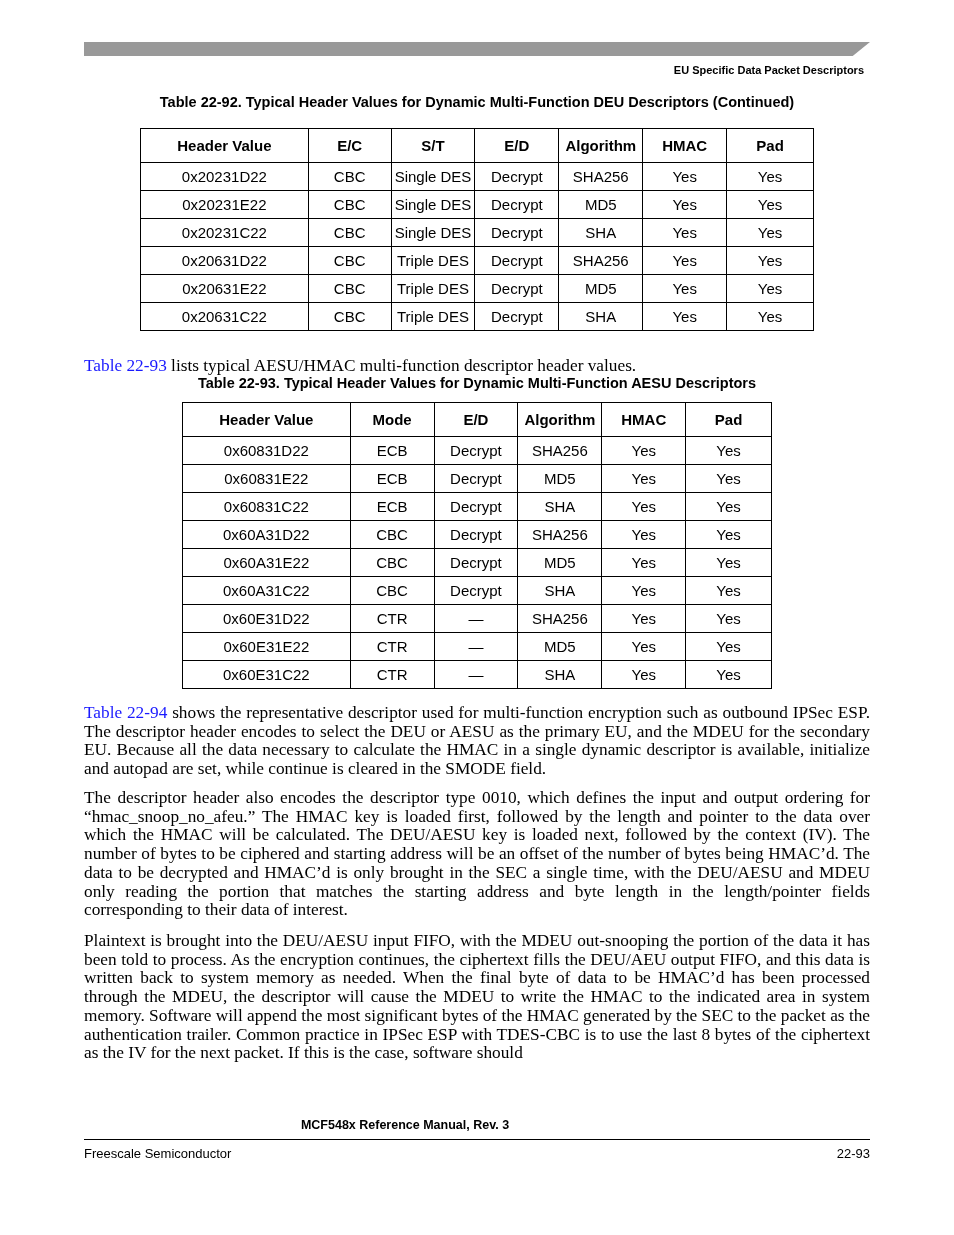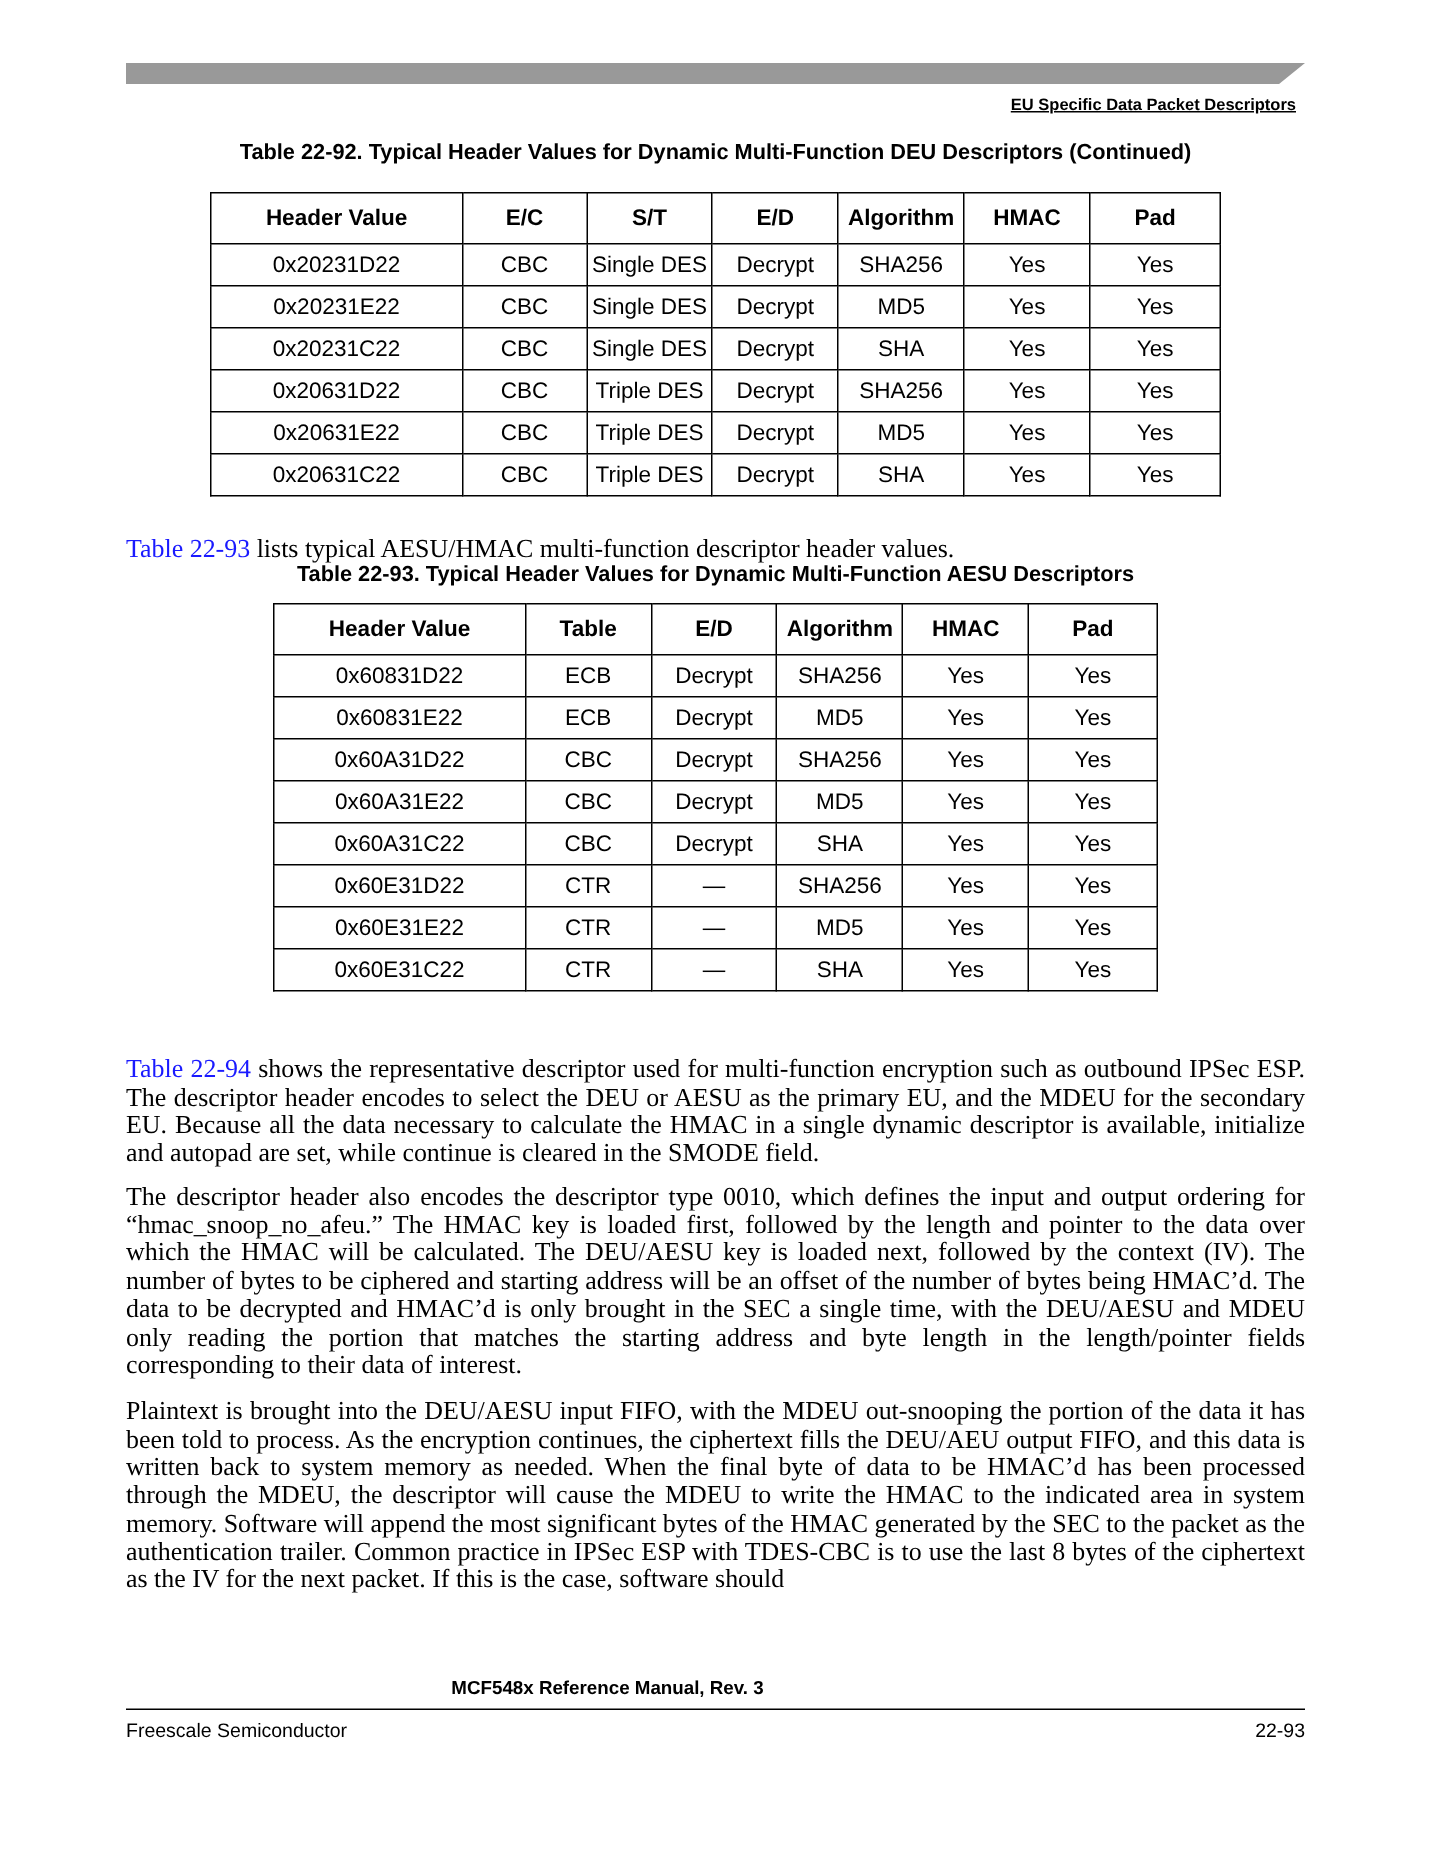--- a/index.html
+++ b/index.html
@@ -1,20 +1,20 @@
 <!DOCTYPE html>
 <html><head>
 <meta charset="utf-8">
 <style>
   html, body { margin: 0; padding: 0; background: #ffffff; }
   body { width: 954px; height: 1235px; position: relative; overflow: hidden; color: #000; }
   .hdr-bar { position: absolute; left: 84px; top: 42px; width: 786px; height: 14px; background: #999999;
     clip-path: polygon(0 0, 100% 0, 97.8% 100%, 0 100%); }
   .section-title { position: absolute; right: 90px; top: 64px; font-family: "Liberation Sans", sans-serif;
-    font-size: 11px; font-weight: bold; text-decoration: underline; }
+    font-size: 11px; font-weight: bold; }
   .tbl-caption { position: absolute; left: 0; width: 954px; text-align: center; font-family: "Liberation Sans", sans-serif;
     font-size: 14.5px; font-weight: bold; }
   table.dt { position: absolute; border-collapse: collapse; font-family: "Liberation Sans", sans-serif; font-size: 15px; }
   table.dt th, table.dt td { border: 1px solid #000; text-align: center; padding: 0; }
   table.dt th { font-weight: bold; height: 33px; }
   table.dt td { height: 27px; }
   .body-text { position: absolute; left: 84px; width: 786px; font-family: "Liberation Serif", serif; font-size: 17.3px;
     line-height: 18.7px; text-align: justify; margin: 0; }
   .link { color: #1a1aff; }
   .footer-title { position: absolute; left: 0; width: 810px; top: 1118px; text-align: center;
@@ -119,21 +119,21 @@
     <col style="width:168px">
       <col style="width:84px">
       <col style="width:84px">
       <col style="width:84px">
       <col style="width:84px">
       <col style="width:86px">
   </colgroup>
   <thead>
     <tr>
       <th>Header Value</th>
-      <th>Table</th>
+      <th>Mode</th>
       <th>E/D</th>
       <th>Algorithm</th>
       <th>HMAC</th>
       <th>Pad</th>
     </tr>
   </thead>
   <tbody>
     <tr>
       <td>0x60831D22</td>
         <td>ECB</td>
@@ -144,20 +144,28 @@
     </tr>
     <tr>
       <td>0x60831E22</td>
         <td>ECB</td>
         <td>Decrypt</td>
         <td>MD5</td>
         <td>Yes</td>
         <td>Yes</td>
     </tr>
     <tr>
+      <td>0x60831C22</td>
+        <td>ECB</td>
+        <td>Decrypt</td>
+        <td>SHA</td>
+        <td>Yes</td>
+        <td>Yes</td>
+    </tr>
+    <tr>
       <td>0x60A31D22</td>
         <td>CBC</td>
         <td>Decrypt</td>
         <td>SHA256</td>
         <td>Yes</td>
         <td>Yes</td>
     </tr>
     <tr>
       <td>0x60A31E22</td>
         <td>CBC</td>

